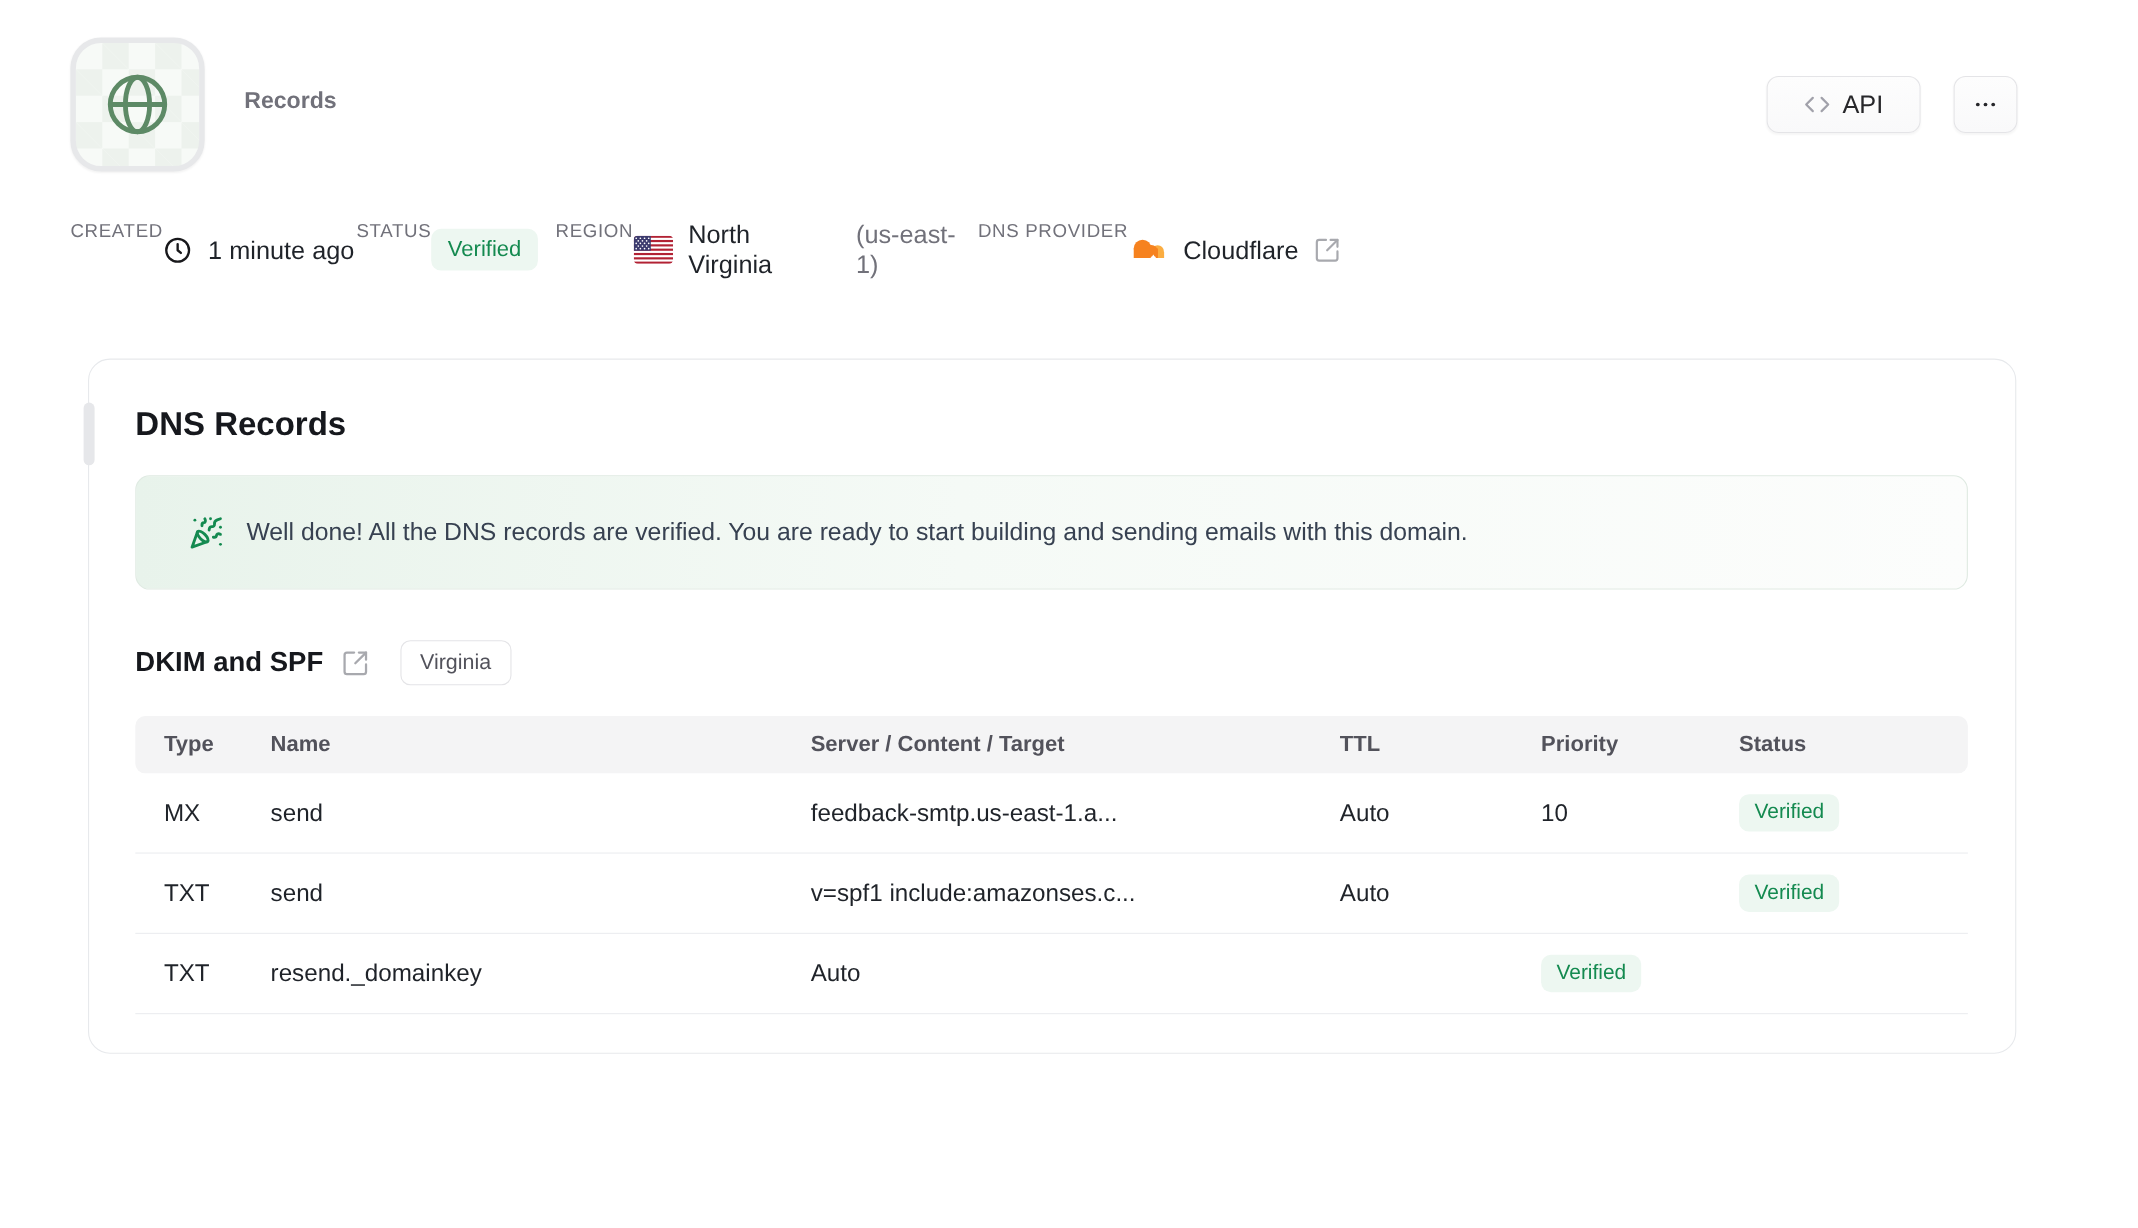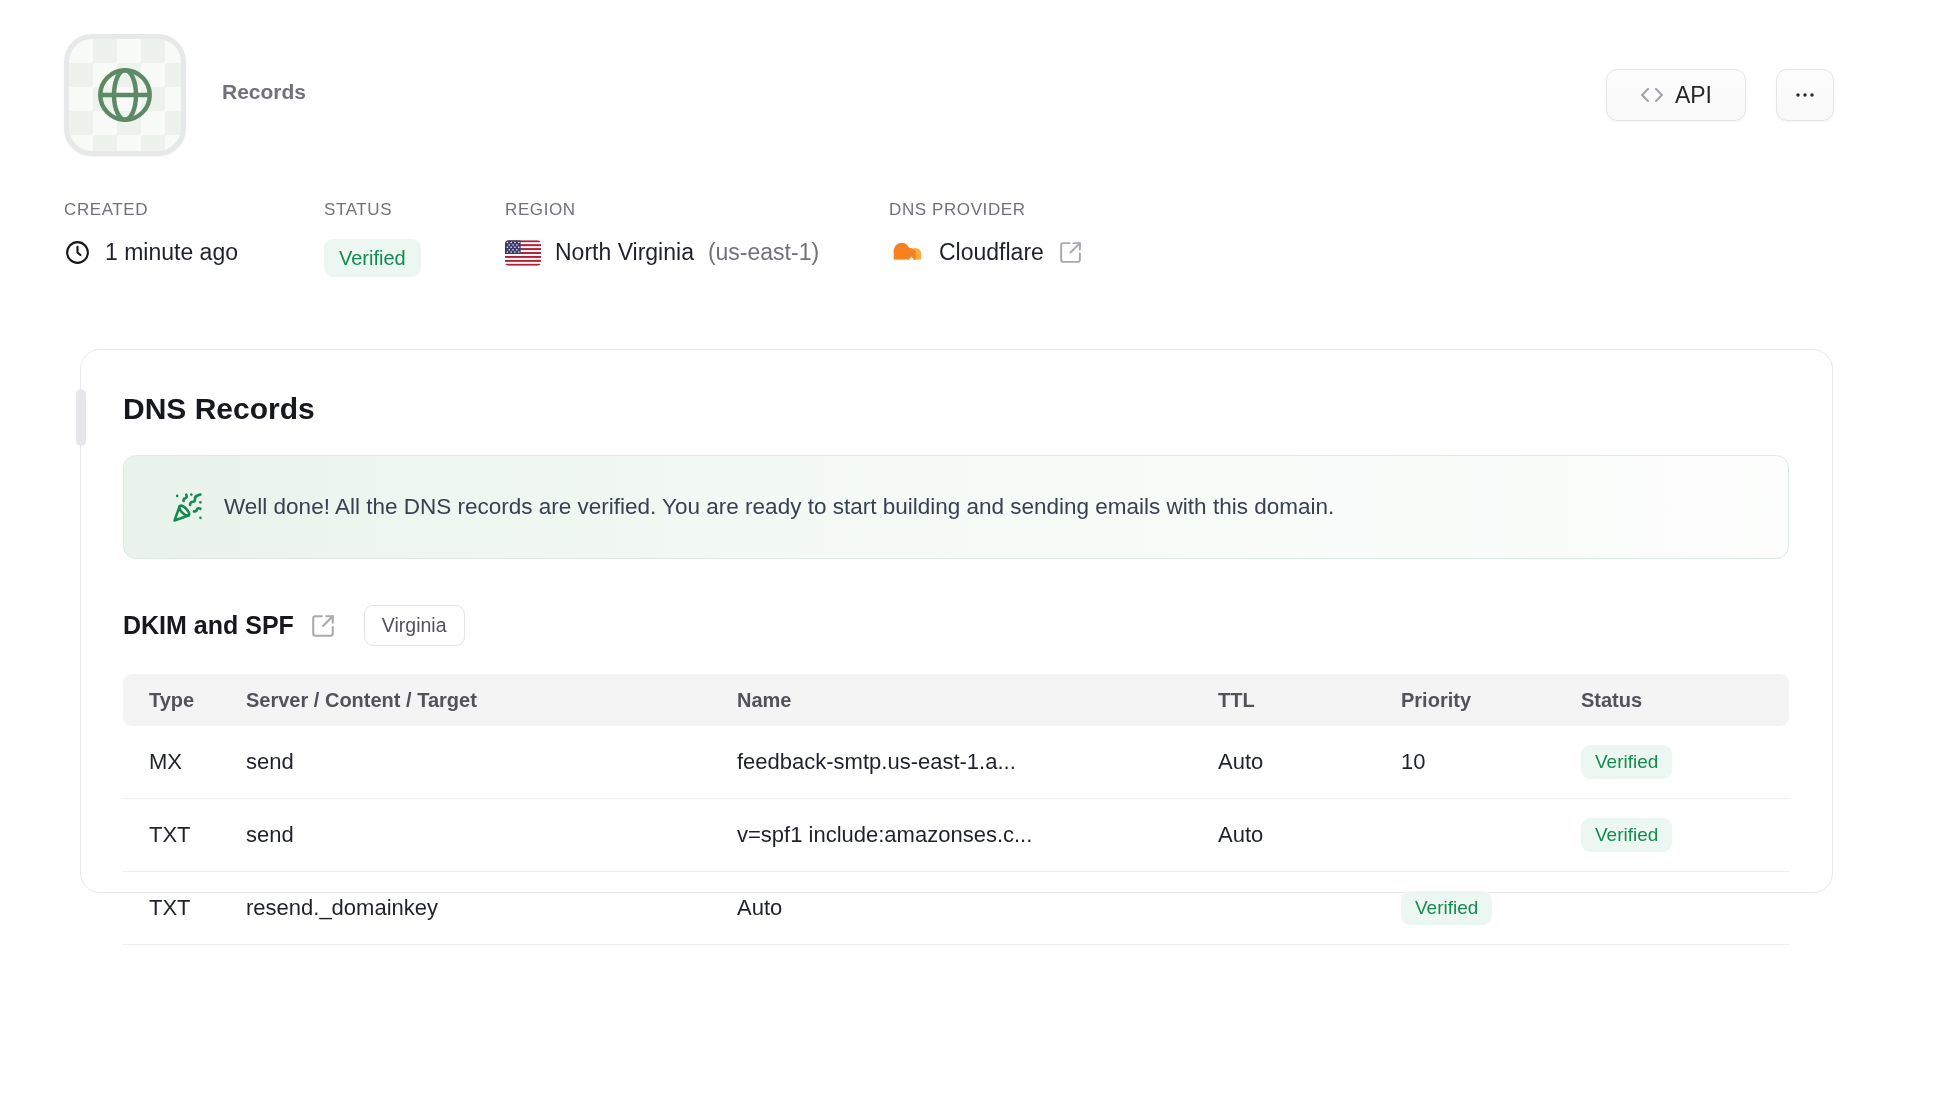--- a/index.html
+++ b/index.html
@@ -34,33 +34,33 @@
   .page-title{font-size:41px;font-weight:700;letter-spacing:-.5px;color:#16181d;}
   .header-actions{display:flex;align-items:center;gap:30px;}
   .btn{display:flex;align-items:center;gap:11px;height:52px;padding:0 33px;
     background:linear-gradient(#fdfdfd,#f9f9fa);border:1px solid var(--border);
     border-radius:11px;font-size:23px;color:#27272a;cursor:pointer;
     font-family:inherit;box-shadow:0 1px 2px rgba(0,0,0,.04);}
   .btn-icononly{padding:0;width:58px;justify-content:center;}
 
   
   .meta-row{display:flex;padding:0 64px;margin-top:44px;}
-  .meta-col{display:flex;flex-direction:column;}
+  .meta-col{display:flex;flex-direction:row;}
   .meta-created{width:260px;}
   .meta-status{width:181px;}
   .meta-region{width:384px;}
   .meta-label{font-size:17px;font-weight:500;color:var(--gray);
     text-transform:uppercase;letter-spacing:.6px;margin-bottom:19px;}
   .meta-value{display:flex;align-items:center;gap:14px;font-size:23px;color:#1f2329;}
   .muted{color:var(--gray);}
   .pill{display:inline-block;background:var(--green-bg);color:var(--green);
     font-size:20px;font-weight:500;padding:7px 15px;border-radius:9px;line-height:1.2;}
 
   
-  .card{position:relative;margin:72px 111px 0 80px;height:544px;
+  .card{position:relative;margin:72px 111px 0 80px;height:632px;
     border:1px solid #e7e9ec;border-radius:20px;background:#fff;}
   .accent-bar{position:absolute;left:-5px;top:39px;width:10px;height:57px;
     border-radius:999px;background:#e6e7ea;}
   .card-inner{padding:42px 43px 0 42px;}
   .card-title{font-size:30px;font-weight:700;color:#16181d;}
 
   .banner{margin-top:29px;display:flex;align-items:center;gap:21px;
     height:104px;padding:0 48px;border:1px solid #dfeae2;border-radius:13px;
     background:linear-gradient(90deg,#e8f3eb 0%,#f5faf6 45%,#fcfdfc 100%);}
   .banner-text{font-size:22.5px;color:#374151;}
@@ -253,22 +253,22 @@
           <path d="m21 3-9 9"></path>
             <path d="M15 3h6v6"></path>
         </svg>
       </span>
       <span class="badge-outline">Virginia</span>
     </div>
 
     <div class="dns-table">
       <div class="t-row t-head">
         <div>Type</div>
+        <div>Name</div>
         <div>Server / Content / Target</div>
-        <div>Name</div>
         <div>TTL</div>
         <div>Priority</div>
         <div>Status</div>
       </div>
 
       <div class="t-row t-body-row">
         <div>MX</div>
         <div>send</div>
         <div>feedback-smtp.us-east-1.a...</div>
         <div>Auto</div>

